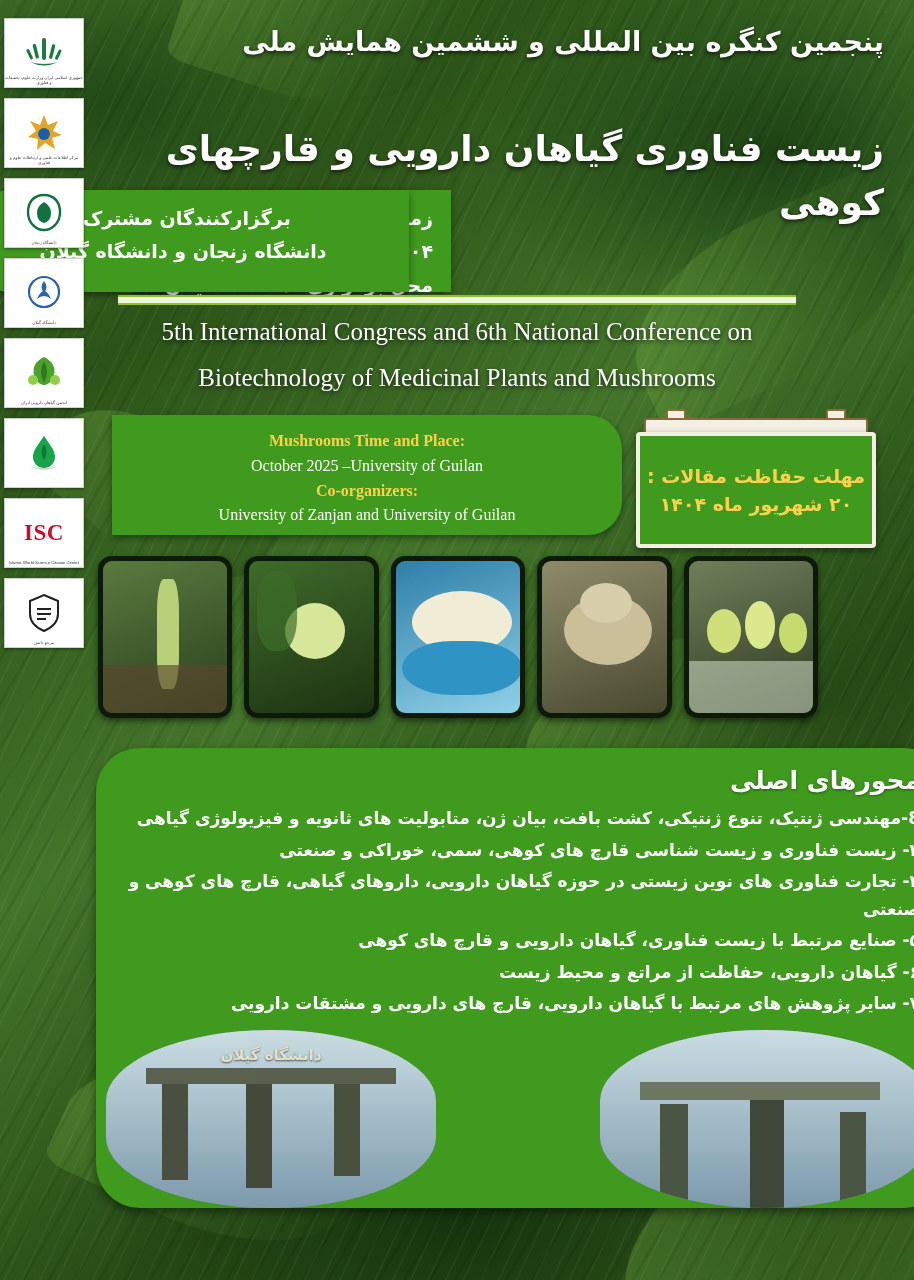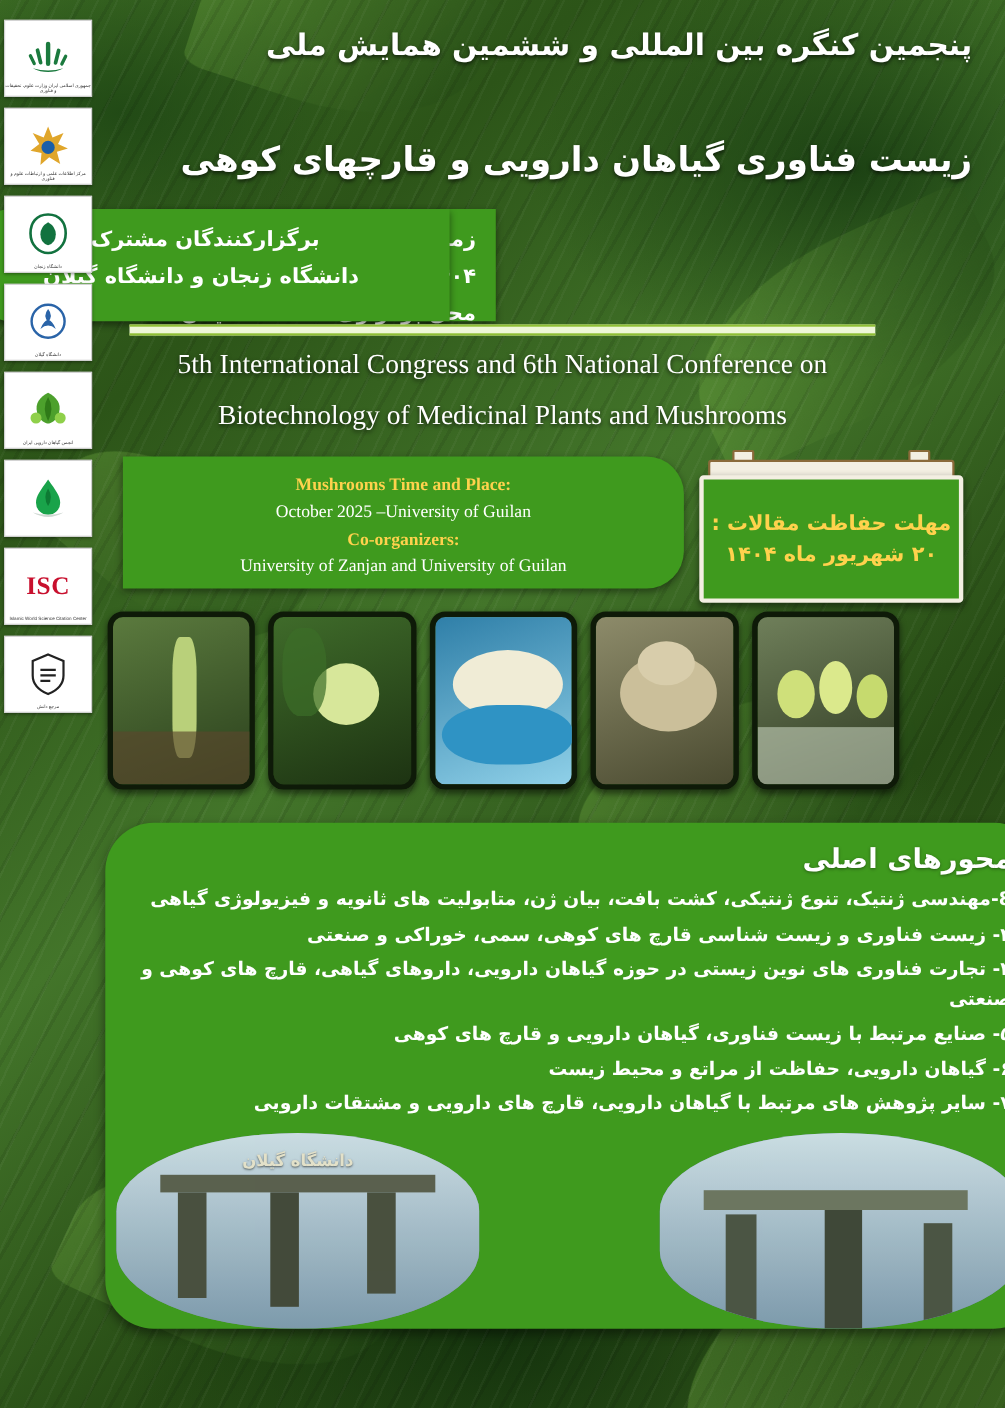--- a/index.html
+++ b/index.html
@@ -48,21 +48,21 @@
   .logo.isc{background:#fff;}
   .isc-txt{font-family:"Liberation Serif",serif;font-weight:bold;font-size:23px;color:#c8102e;letter-spacing:.5px;}
   
   .fa-title{
     position:absolute;right:30px;text-align:right;color:#fff;
     font-family:"DejaVu Sans", sans-serif;font-weight:bold;
     text-shadow:0 2px 4px rgba(0,0,0,.65);
     direction:rtl;
   }
   #fa-line1{top:22px;left:170px;right:30px;font-size:27px;line-height:1.5;}
-  #fa-line2{top:122px;left:150px;right:30px;font-size:31px;line-height:1.5;}
+  #fa-line2{top:122px;left:150px;right:30px;font-size:36px;line-height:1.5;}
   
   .greenbox{
     position:absolute;background:#3f9a1e;color:#fff;
     box-shadow:0 3px 7px rgba(0,0,0,.45);
     direction:rtl;text-align:right;
     font-family:"DejaVu Sans",sans-serif;font-weight:bold;
   }
   #box-time{
     right:463px;left:120px;top:190px;height:90px;
     border-radius:26px 0 0 26px;padding:12px 18px 0 14px;

